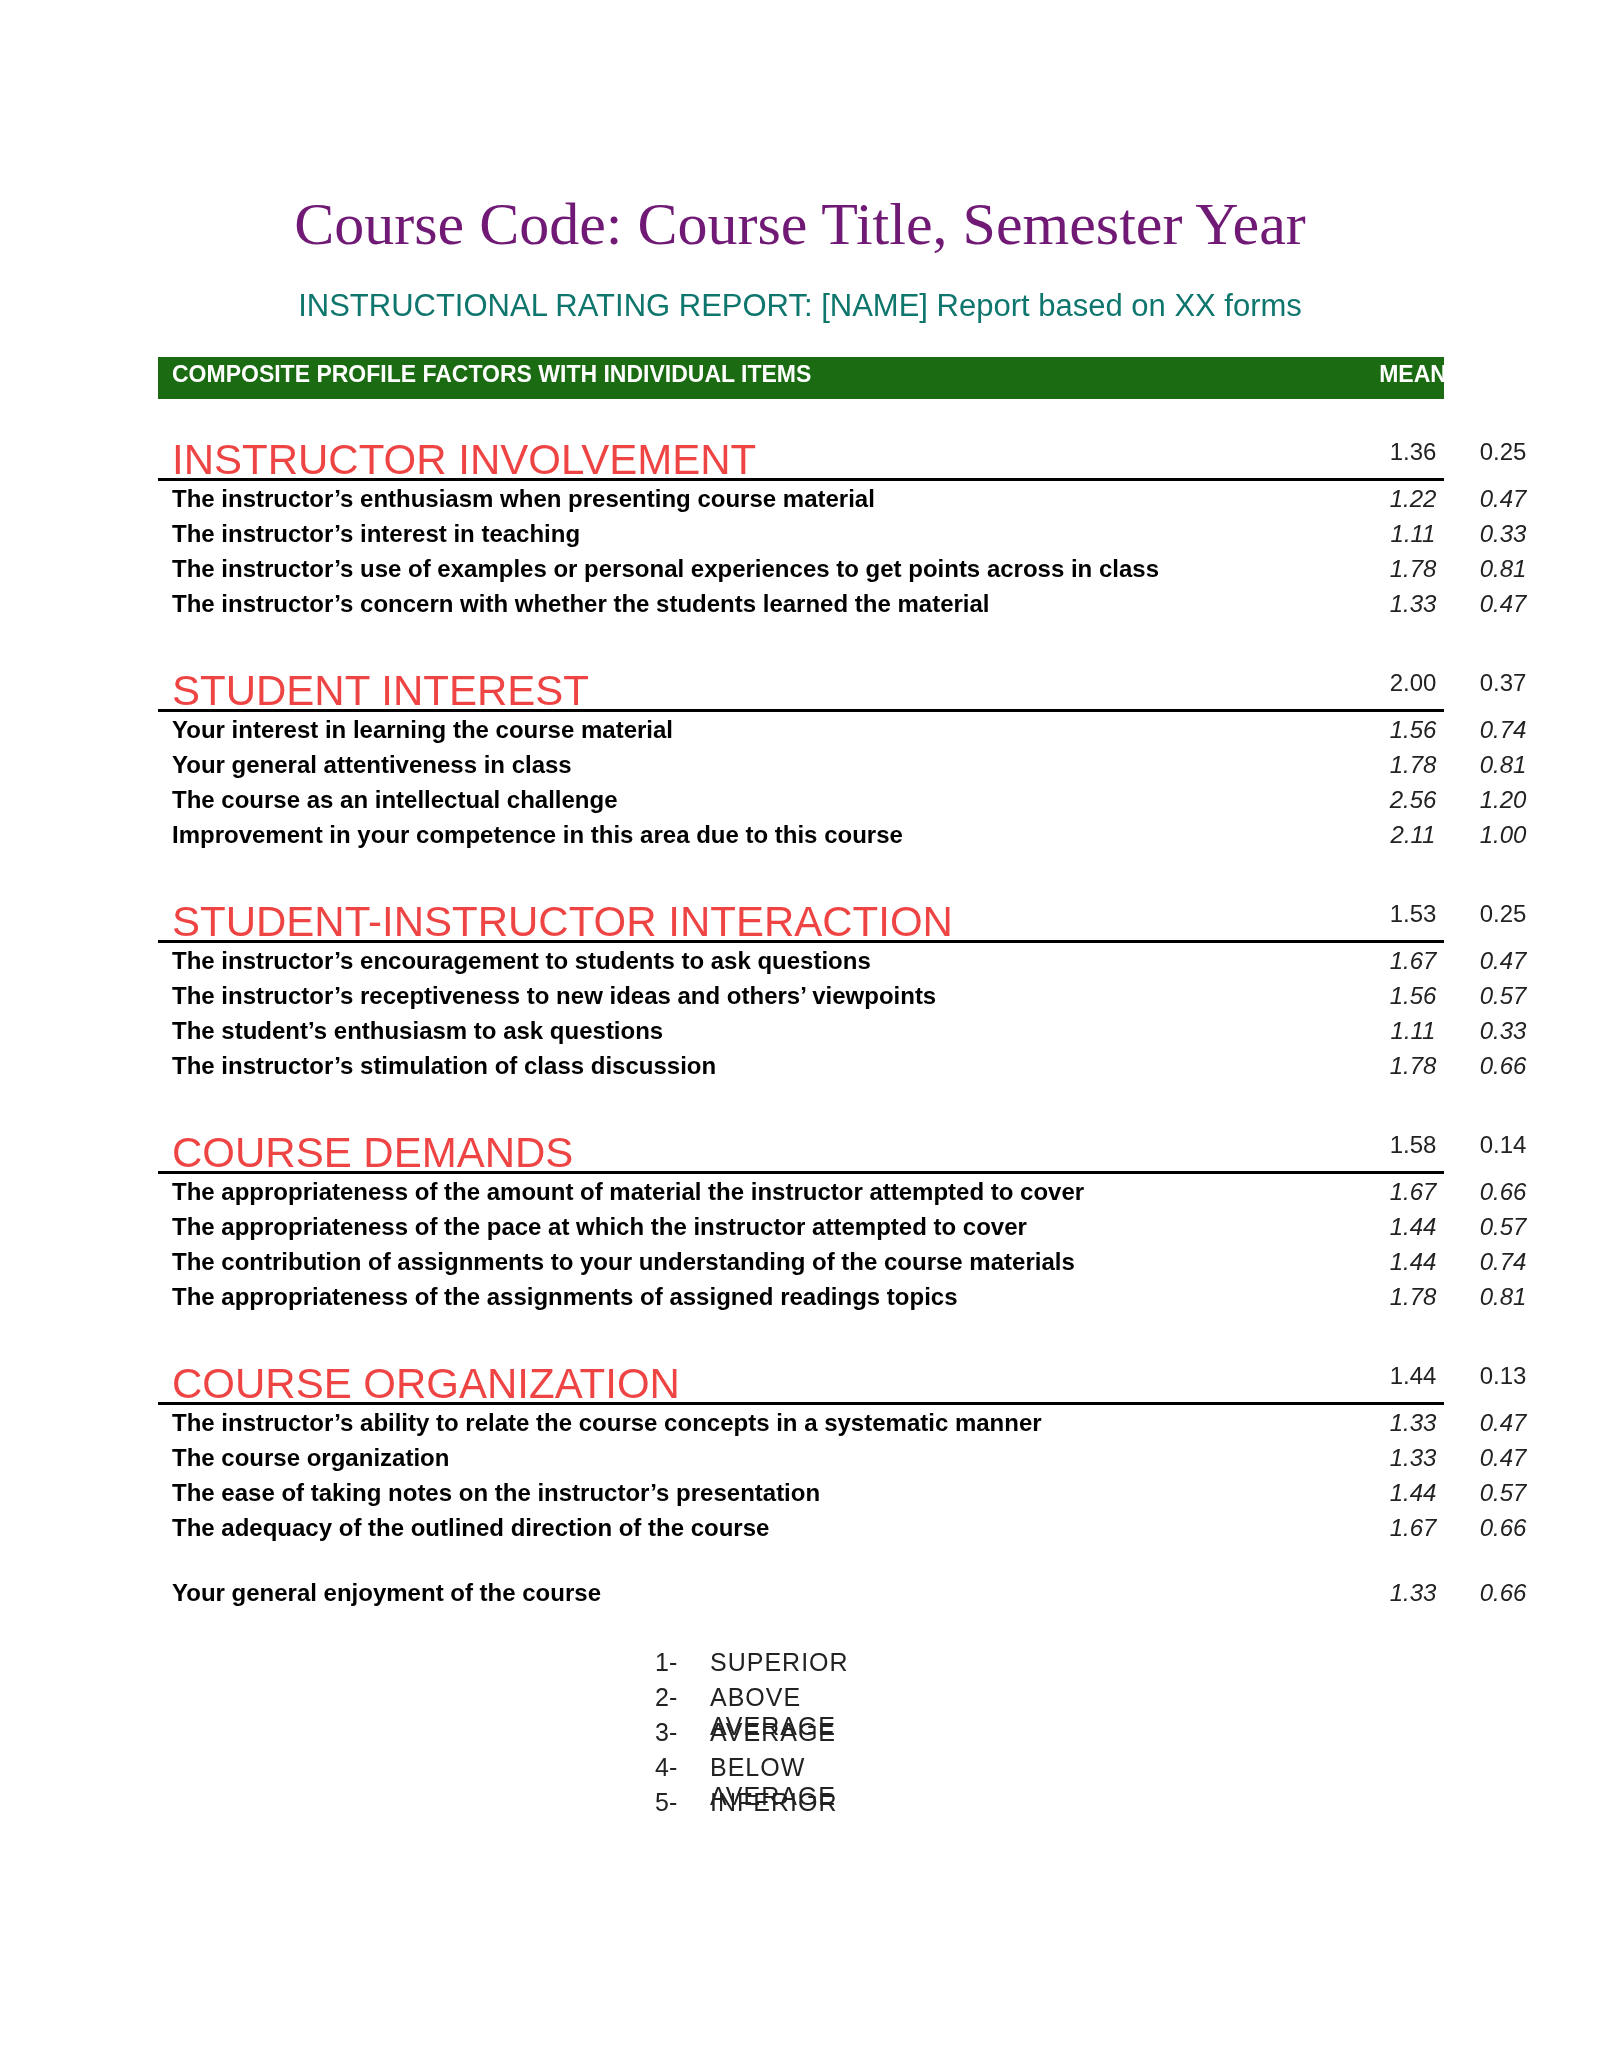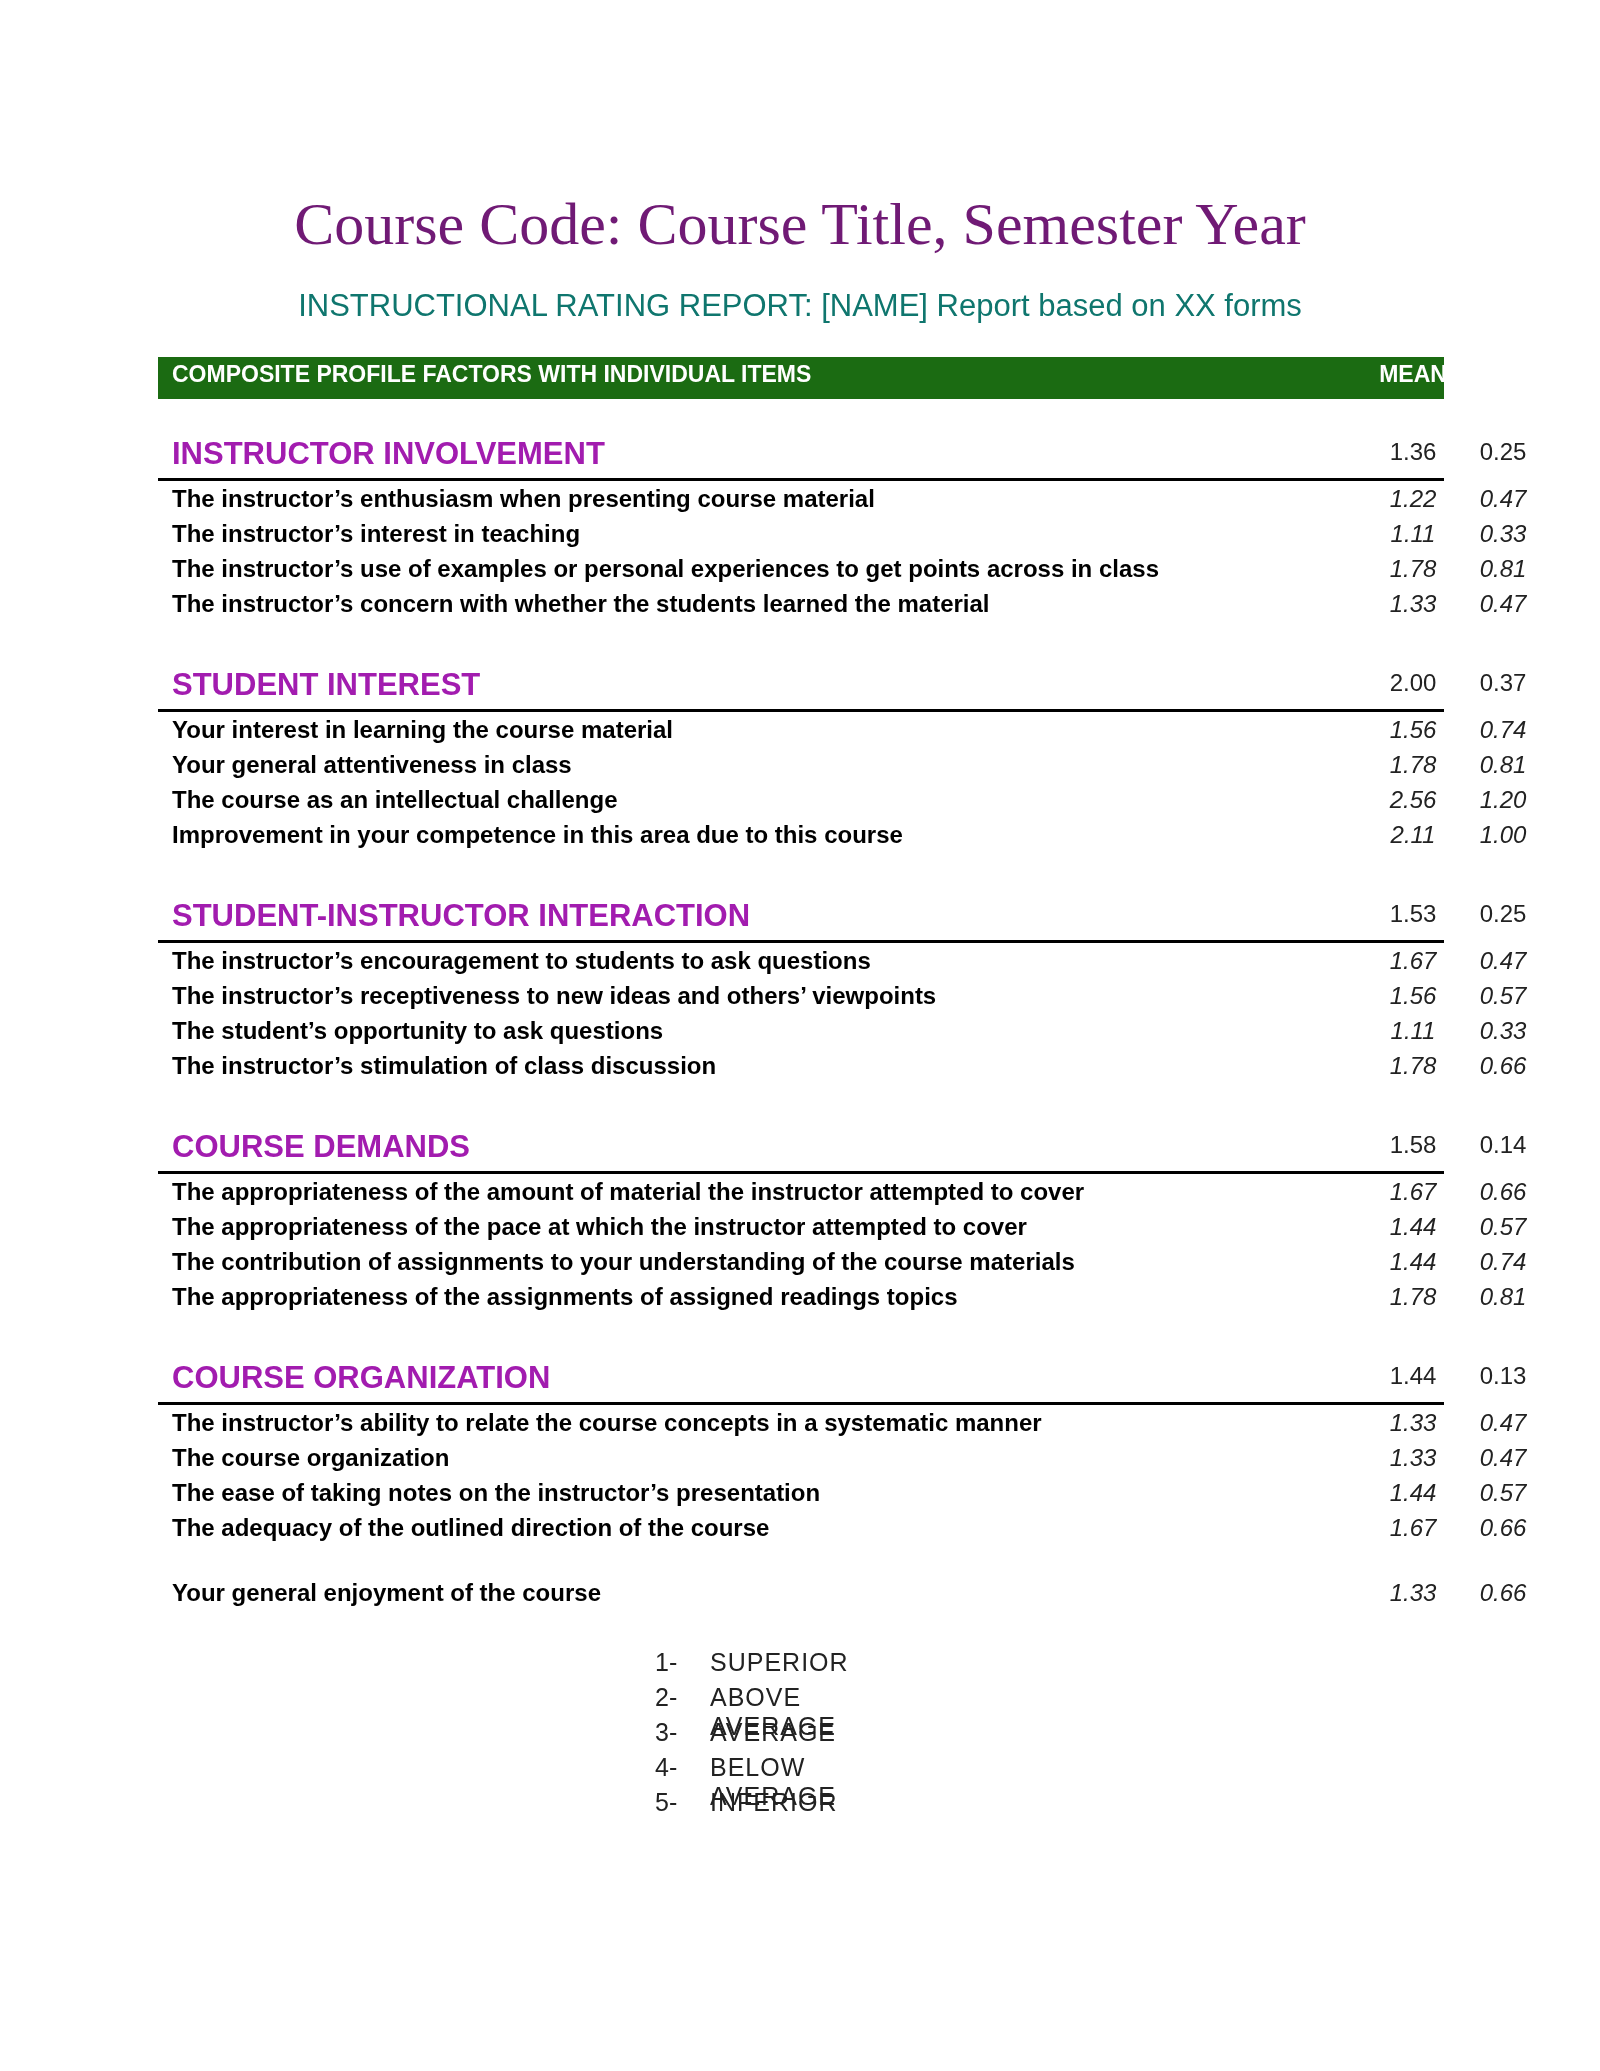--- a/index.html
+++ b/index.html
@@ -6,21 +6,21 @@
     body { width: 1600px; height: 2071px; position: relative; font-family: "Liberation Sans", sans-serif; color: #000; }
     .title { position: absolute; left: 0; width: 1600px; top: 190px; text-align: center; font-family: "Liberation Serif", serif; font-size: 60px; color: #701a75; }
     .subtitle { position: absolute; left: 0; width: 1600px; top: 288px; text-align: center; font-size: 31px; color: #0f766e; }
     .header-bar { position: absolute; left: 158px; width: 1286px; top: 357px; height: 42px; background: #1b6b12; color: #fff; font-weight: bold; font-size: 23px; }
     .header-bar .lbl { position: absolute; left: 14px; top: 4px; }
     .header-bar .mean { position: absolute; left: 1200px; width: 110px; text-align: center; top: 4px; }
     .header-bar .sd { position: absolute; left: 1300px; width: 90px; text-align: center; top: 4px; }
     .table { position: absolute; left: 158px; top: 420px; width: 1286px; }
     .section { margin-bottom: 30px; }
     .sec-head { position: relative; height: 58px; border-bottom: 3px solid #000; }
-    .sec-title { position: absolute; left: 14px; top: 16px; font-size: 31px; font-weight: bold; color: #a21caf; }
+    .sec-title { position: absolute; left: 14px; top: 16px; font-size: 42px; font-weight: normal; color: #ef4444; }
     .num { position: absolute; width: 110px; text-align: center; font-size: 24px; color: #222; }
     .num.mean { left: 1200px; }
     .num.sd { left: 1300px; width: 90px; }
     .sec-head .num { top: 18px; }
     .row { position: relative; height: 35px; }
     .row .text { position: absolute; left: 14px; top: 4px; font-size: 24px; font-weight: bold; }
     .row .num { top: 4px; font-style: italic; }
     .legend { position: absolute; left: 655px; top: 1648px; font-size: 25px; color: #222; }
     .legend .li { height: 35px; position: relative; }
     .legend .n { position: absolute; left: 0; }
@@ -106,21 +106,21 @@
         <span class="text">The instructor’s encouragement to students to ask questions</span>
         <span class="num mean">1.67</span>
         <span class="num sd">0.47</span>
       </div>
     <div class="row">
         <span class="text">The instructor’s receptiveness to new ideas and others’ viewpoints</span>
         <span class="num mean">1.56</span>
         <span class="num sd">0.57</span>
       </div>
     <div class="row">
-        <span class="text">The student’s opportunity to ask questions</span>
+        <span class="text">The student’s enthusiasm to ask questions</span>
         <span class="num mean">1.11</span>
         <span class="num sd">0.33</span>
       </div>
     <div class="row">
         <span class="text">The instructor’s stimulation of class discussion</span>
         <span class="num mean">1.78</span>
         <span class="num sd">0.66</span>
       </div>
   </div>
 

